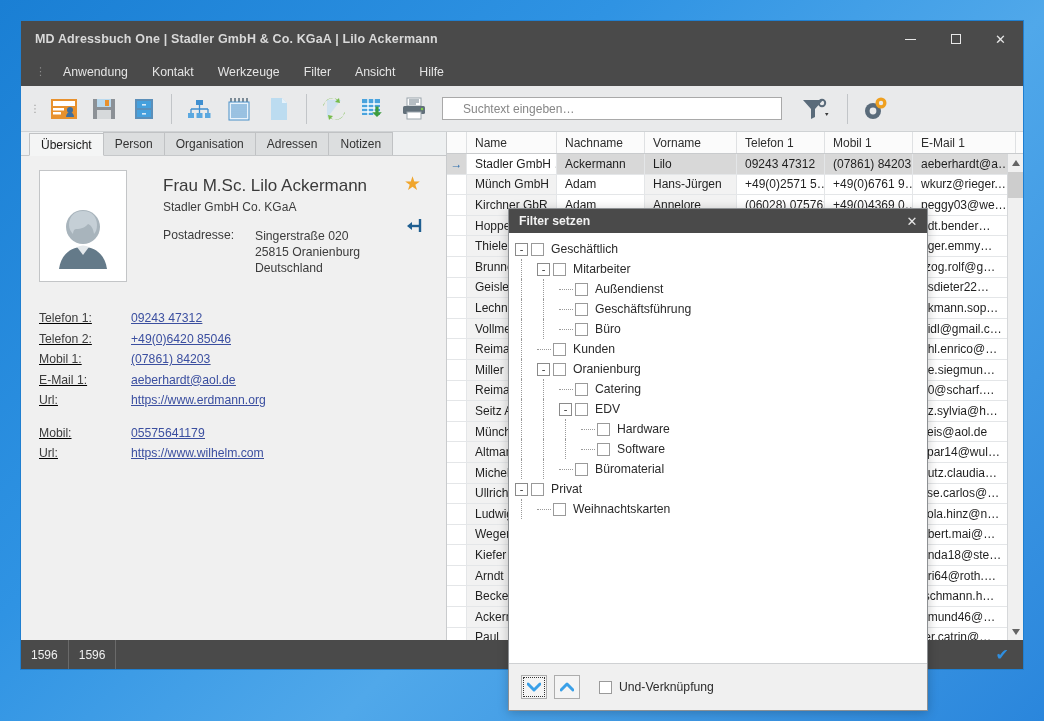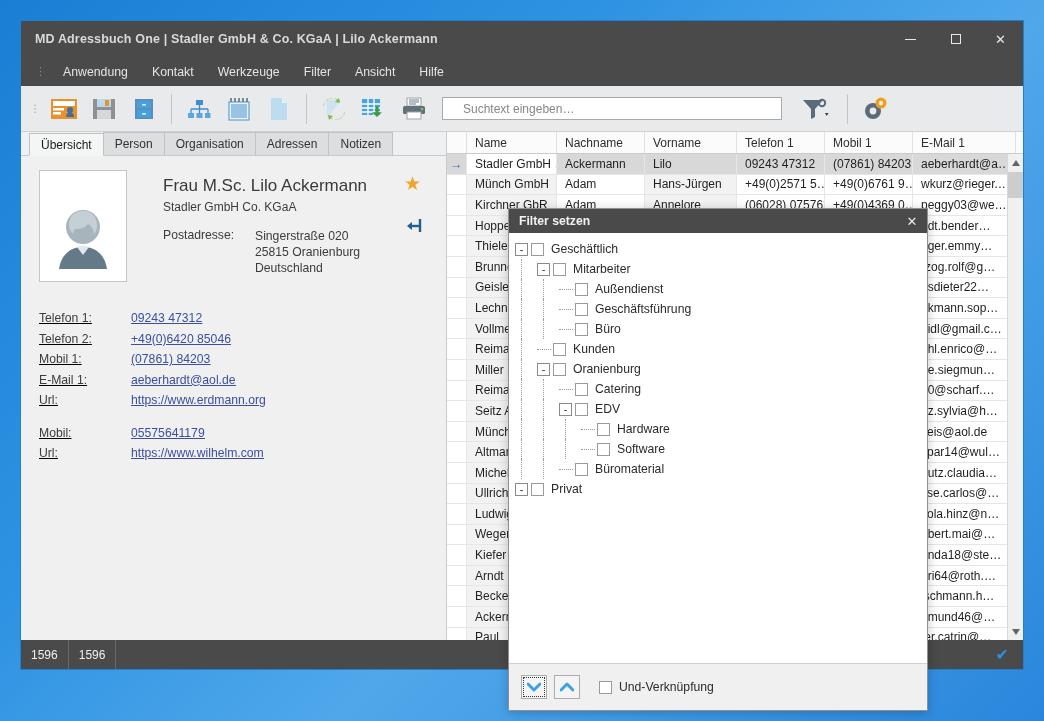--- a/index.html
+++ b/index.html
@@ -845,20 +845,26 @@
         <div class="tline" style="left: 28px;"></div>
         <div class="elbow"></div>
         <div class="tcheck"></div>
         <div class="tlabel">Büromaterial</div>
       </div>
       <div class="tnode" style="padding-left: 0px;">
         <div class="expander">-</div>
         <div class="tcheck"></div>
         <div class="tlabel">Privat</div>
       </div>
+      <div class="tnode" style="padding-left: 22px;">
+        <div class="tline" style="left: 6px;"></div>
+        <div class="elbow"></div>
+        <div class="tcheck"></div>
+        <div class="tlabel">Weihnachtskarten</div>
+      </div>
     </div>
   <div id="dlg-footer">
     <div class="sqbtn focused">
       <svg width="14" height="10" viewBox="0 0 14 10">
           <path d="M1 2l6 6 6-6" stroke="#3aa0e8" stroke-width="3" fill="none" stroke-linecap="round" stroke-linejoin="round"></path>
         </svg>
     </div>
     <div class="sqbtn">
       <svg width="14" height="10" viewBox="0 0 14 10">
           <path d="M1 8l6-6 6 6" stroke="#3aa0e8" stroke-width="3" fill="none" stroke-linecap="round" stroke-linejoin="round"></path>

